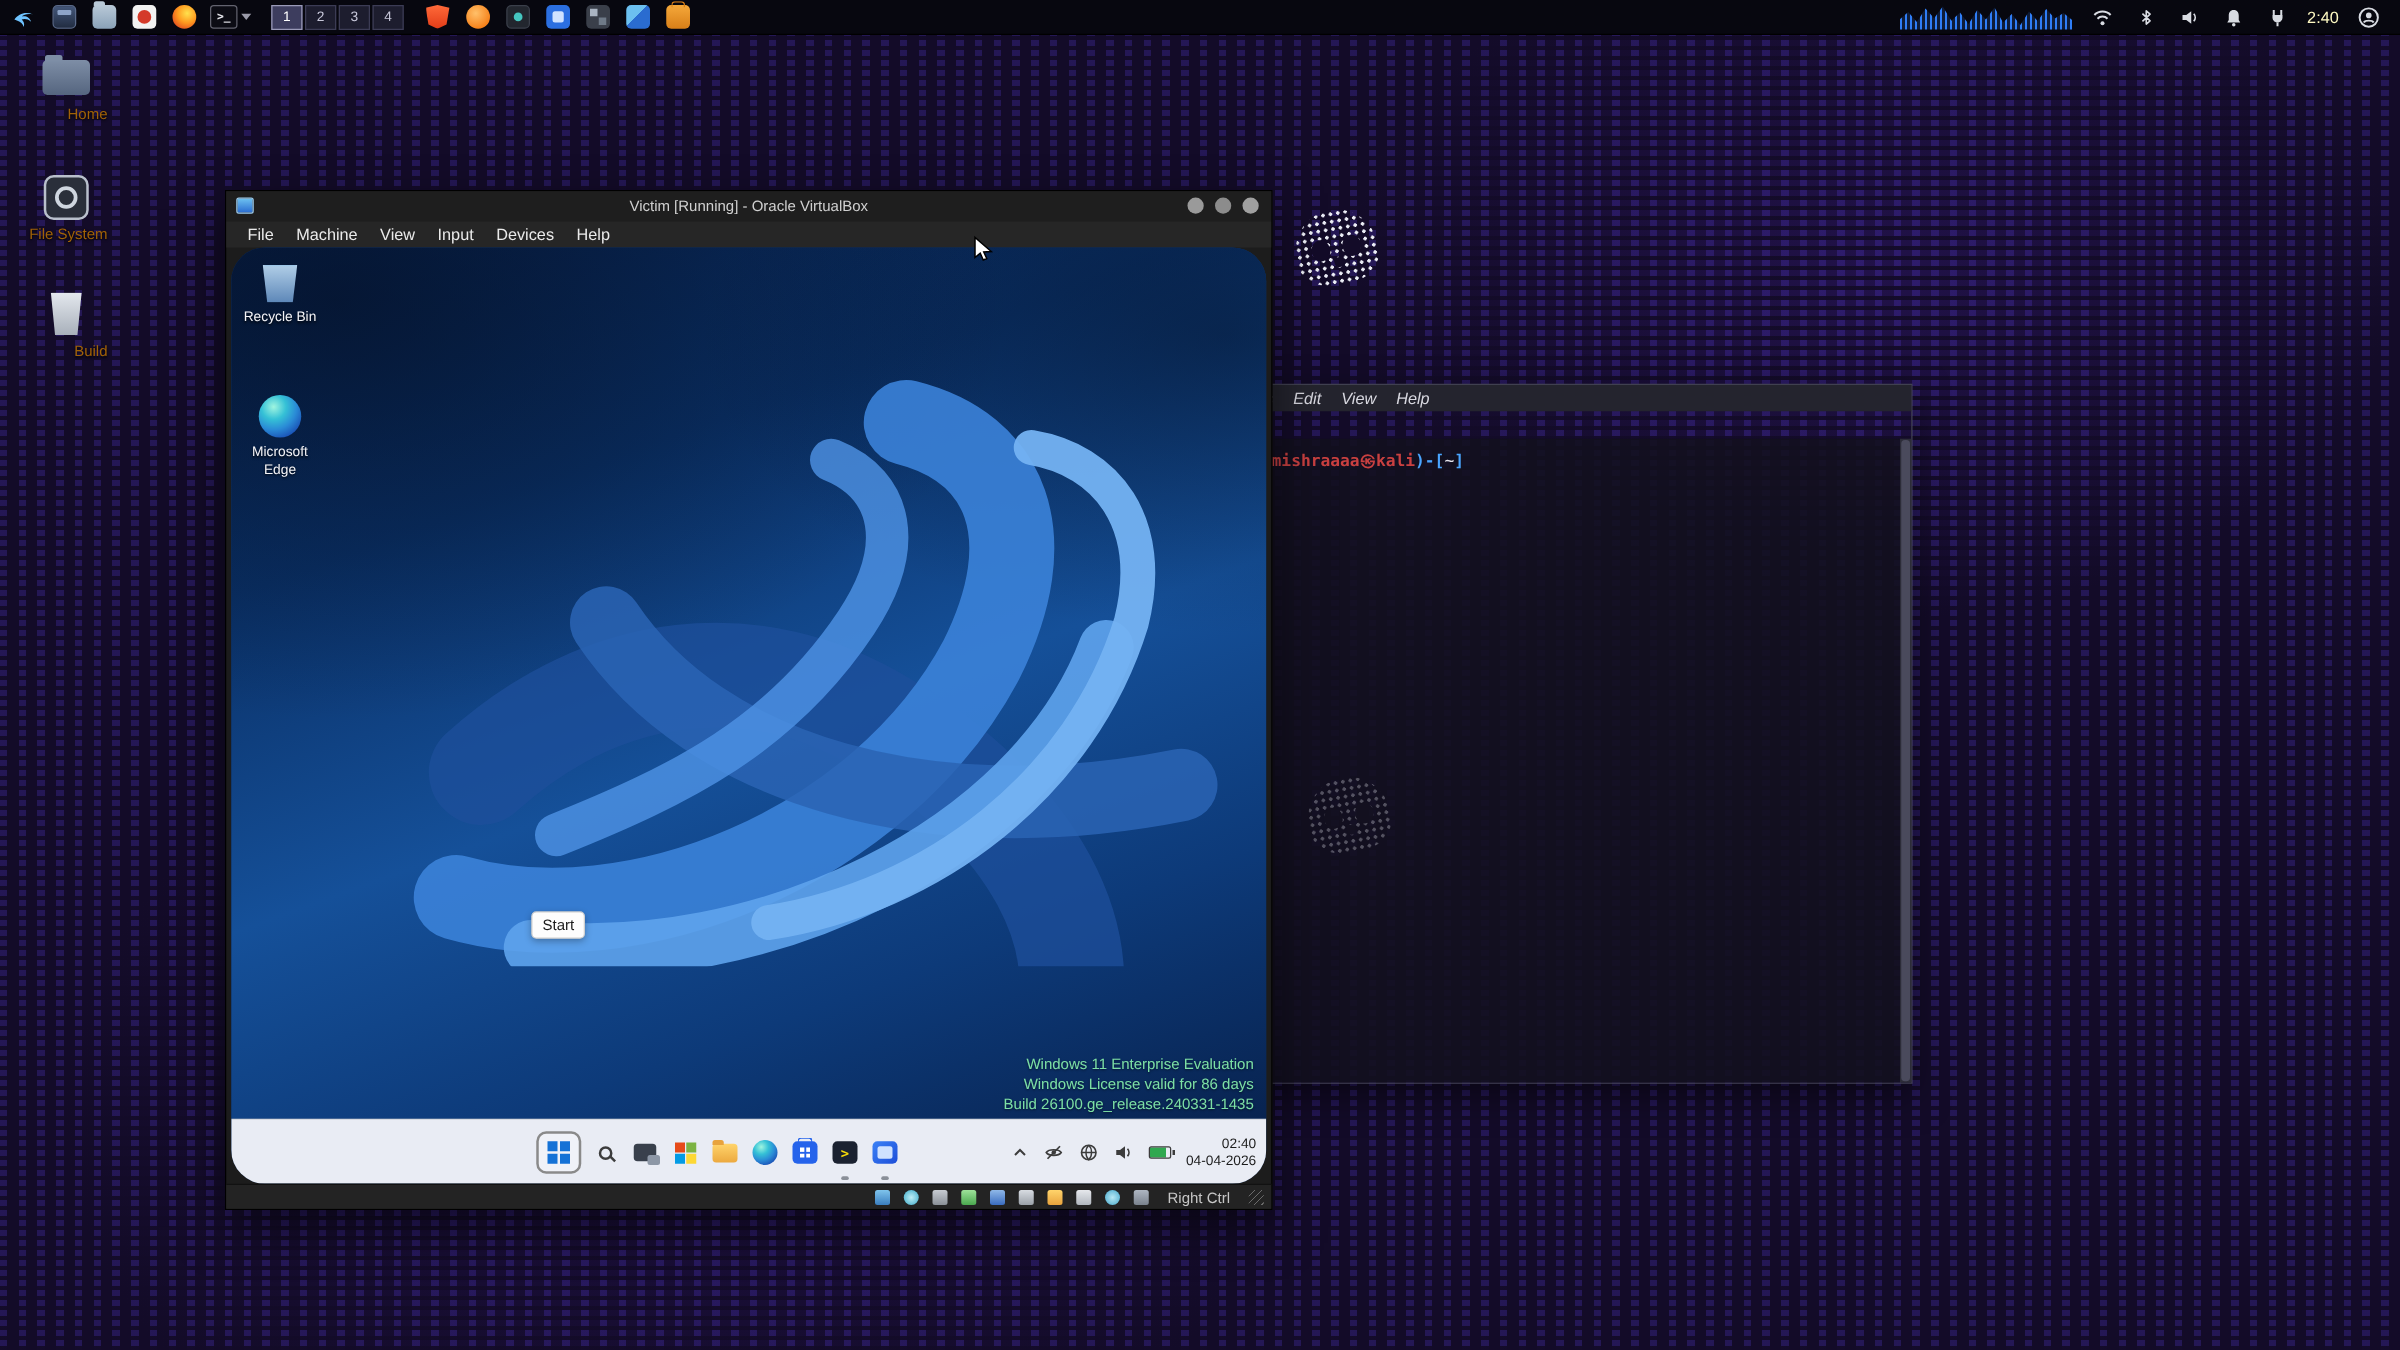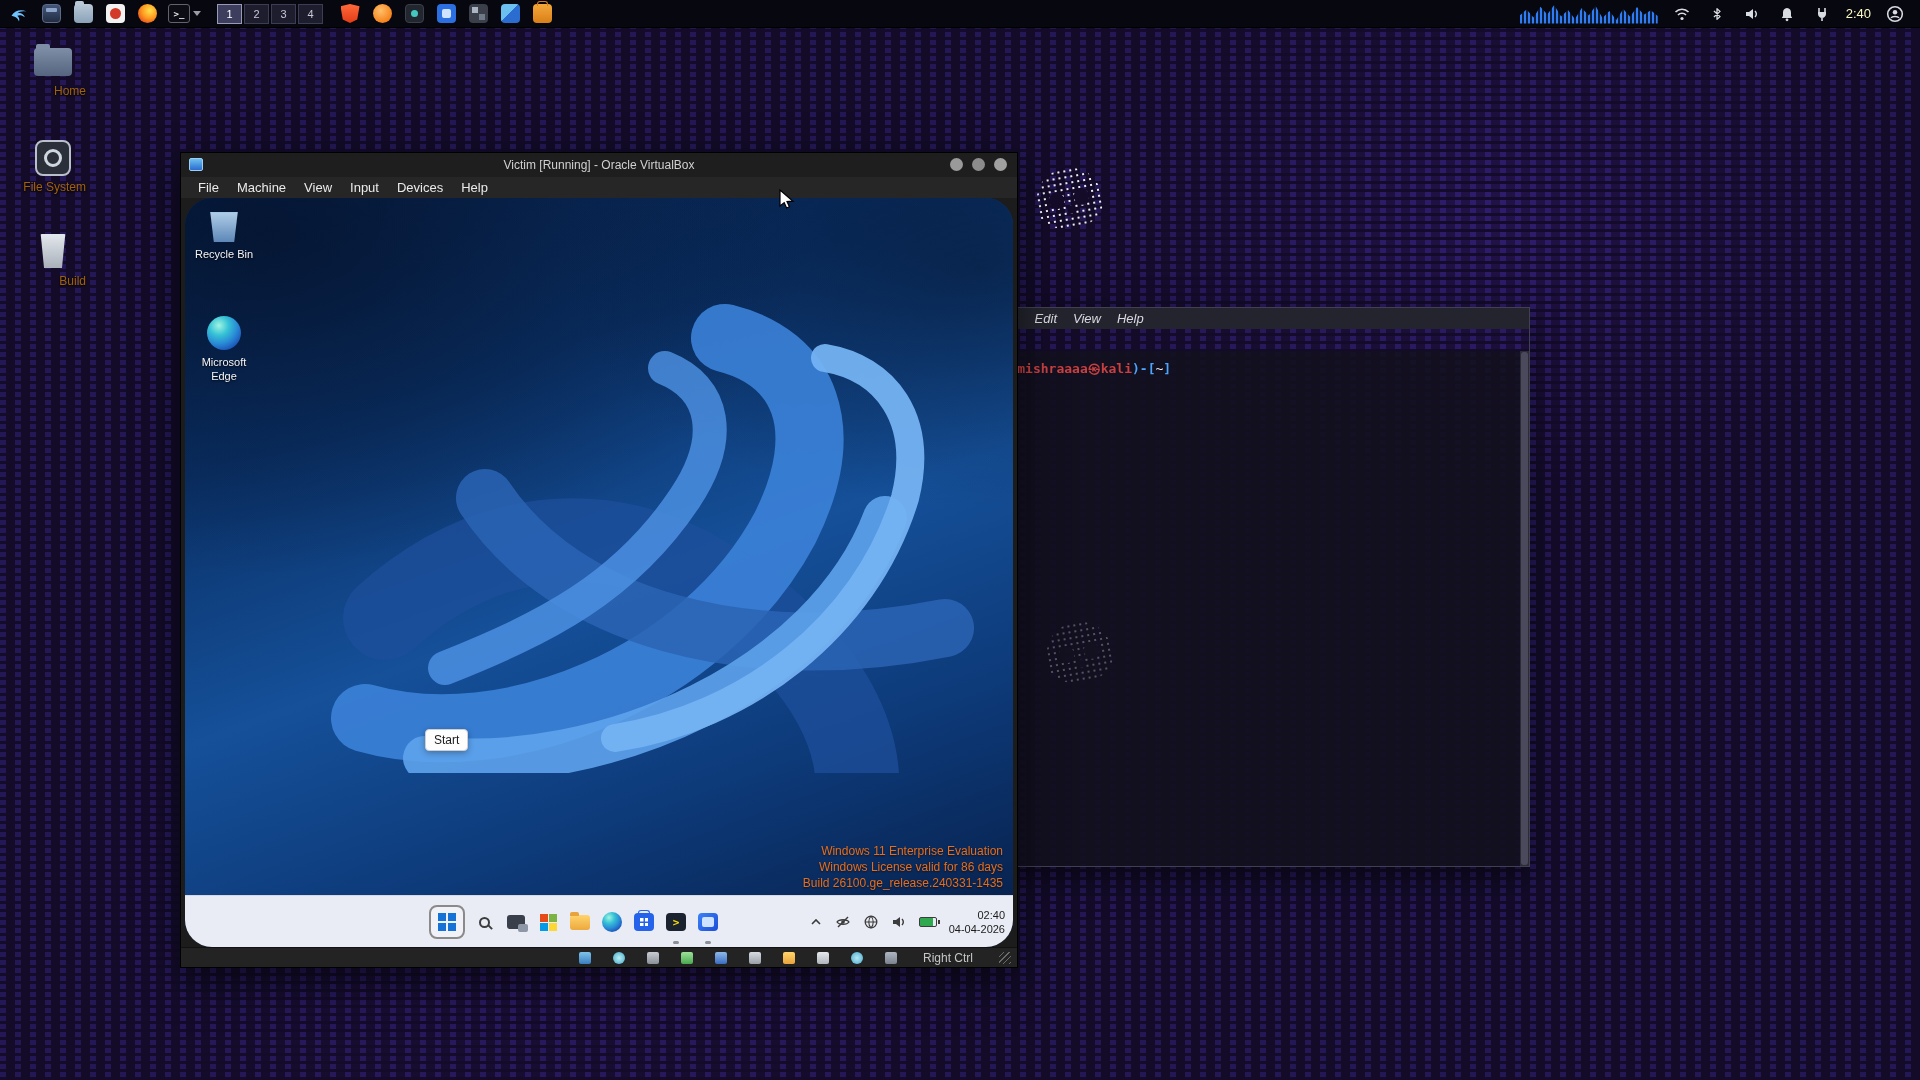--- a/index.html
+++ b/index.html
@@ -144,21 +144,21 @@
   .vmi-recycle { left:4px; top:10px; }
   .vmi-edge { left:4px; top:118px; }
   .ic-recycle { width:30px; height:34px; margin:0 auto 5px; position:relative;
     background:linear-gradient(#bcd8ee,#5d87b8); clip-path:polygon(4% 12%,96% 12%,84% 100%,16% 100%);
     border-radius:3px; }
   .ic-recycle::before { content:""; position:absolute; left:2px; right:2px; top:0; height:5px;
     background:#9ec7e8; border-radius:2px; }
   .ic-edge { width:34px; height:34px; margin:0 auto 5px; border-radius:50%;
     background:radial-gradient(circle at 35% 28%, #9ff5e0 0%, #35c1d6 30%, #2a8bd6 55%,
       #1b55b8 78%, #123a8f 100%); }
-  .activation { position:absolute; right:10px; bottom:56px; text-align:right; color:#f97316;
+  .activation { position:absolute; right:10px; bottom:56px; text-align:right; color:#86efac;
     font-size:12px; line-height:16px; opacity:.92; text-shadow:0 1px 2px rgba(0,0,0,.6); }
   .start-tip { position:absolute; left:240px; top:531px; background:#fdfdfd; color:#1a1a1a;
     border:1px solid #cfcfcf; border-radius:4px; padding:3px 8px; font-size:12px;
     box-shadow:0 2px 6px rgba(0,0,0,.3); z-index:3; }
 
   
   .vm-taskbar { position:absolute; left:0; right:0; bottom:0; height:52px;
     background:rgba(242,244,250,.96); border-top:1px solid rgba(0,0,0,.08); }
   .tb-center { position:absolute; left:244px; top:0; height:52px; display:flex;
     align-items:center; gap:6px; }
@@ -207,21 +207,21 @@
   .trbtn { border:none; background:transparent; padding:0; display:flex; align-items:center; }
   .batt { width:18px; height:10px; border:1.5px solid #3c3c3c; border-radius:2px;
     background:linear-gradient(90deg,#2fa84f 0 80%, transparent 80%); position:relative; }
   .batt::after { content:""; position:absolute; right:-4px; top:2px; width:2px; height:4px;
     background:#3c3c3c; }
   .tb-clock { font-size:11px; line-height:14px; color:#1c1c1c; text-align:right; }
 
   
   .vb-status { position:absolute; left:0; right:0; bottom:0; height:20px; background:#232323;
     border-top:1px solid #111; display:flex; align-items:center; justify-content:flex-end;
-    gap:22px; padding-right:6px; }
+    gap:11px; padding-right:6px; }
   .sico { width:12px; height:12px; border-radius:2px; border:none; padding:0; }
   .s1{background:linear-gradient(#7fc4ec,#3a7ec0)} .s2{background:radial-gradient(#bfeef6,#3aa8c8);border-radius:50%}
   .s3{background:linear-gradient(#c8ccd2,#8a9098)} .s4{background:linear-gradient(#9ee29a,#4aa84f)}
   .s5{background:linear-gradient(#8fb8e8,#3a6cc0)} .s6{background:linear-gradient(#d8dce2,#9aa0a8)}
   .s7{background:linear-gradient(#ffd46b,#e8a33d)} .s8{background:linear-gradient(#e6e8ec,#b0b6be)}
   .s9{background:radial-gradient(#b8e8f4,#44a8cc);border-radius:50%}
   .s10{background:linear-gradient(#aeb6c2,#7a828e)}
   .hostkey { color:#c6c6c6; font-size:12px; margin:0 4px; }
   .grip { width:12px; height:12px;
     background:repeating-linear-gradient(135deg, transparent 0 3px, #6a6a6a 3px 4px); }

